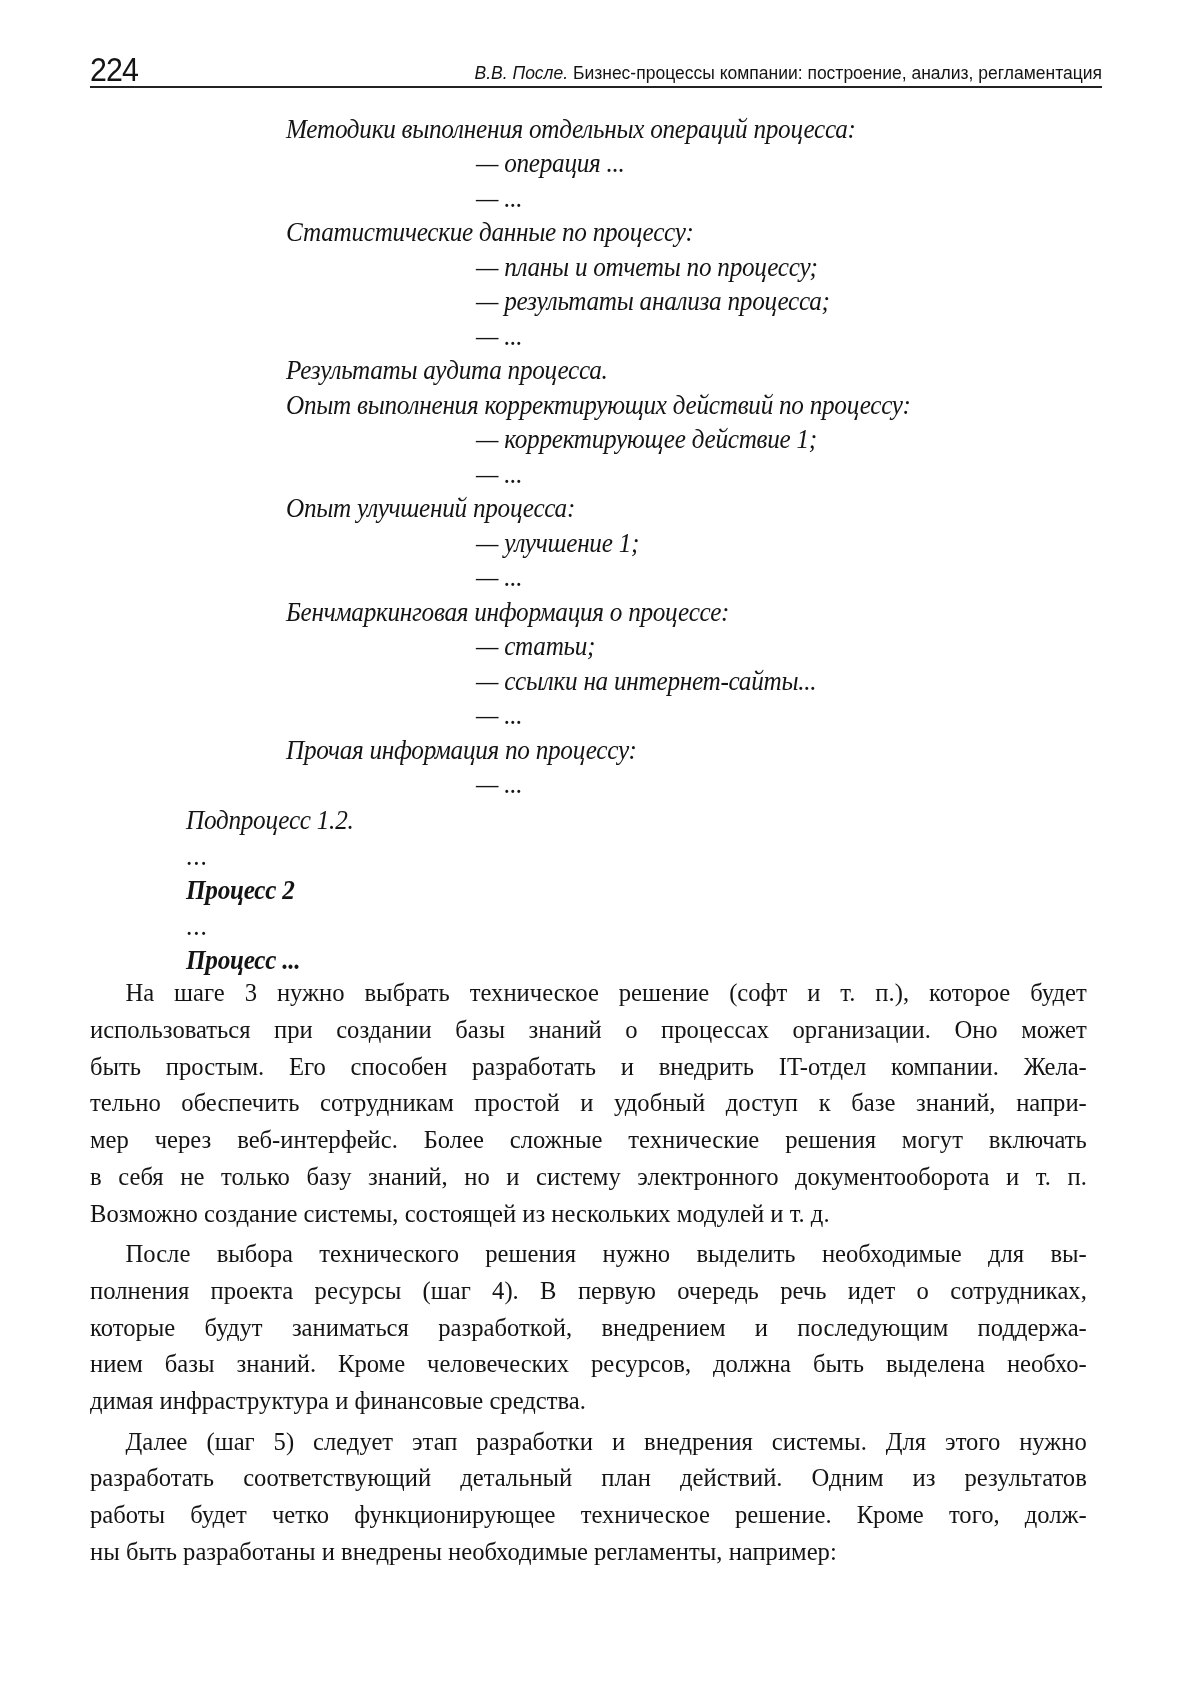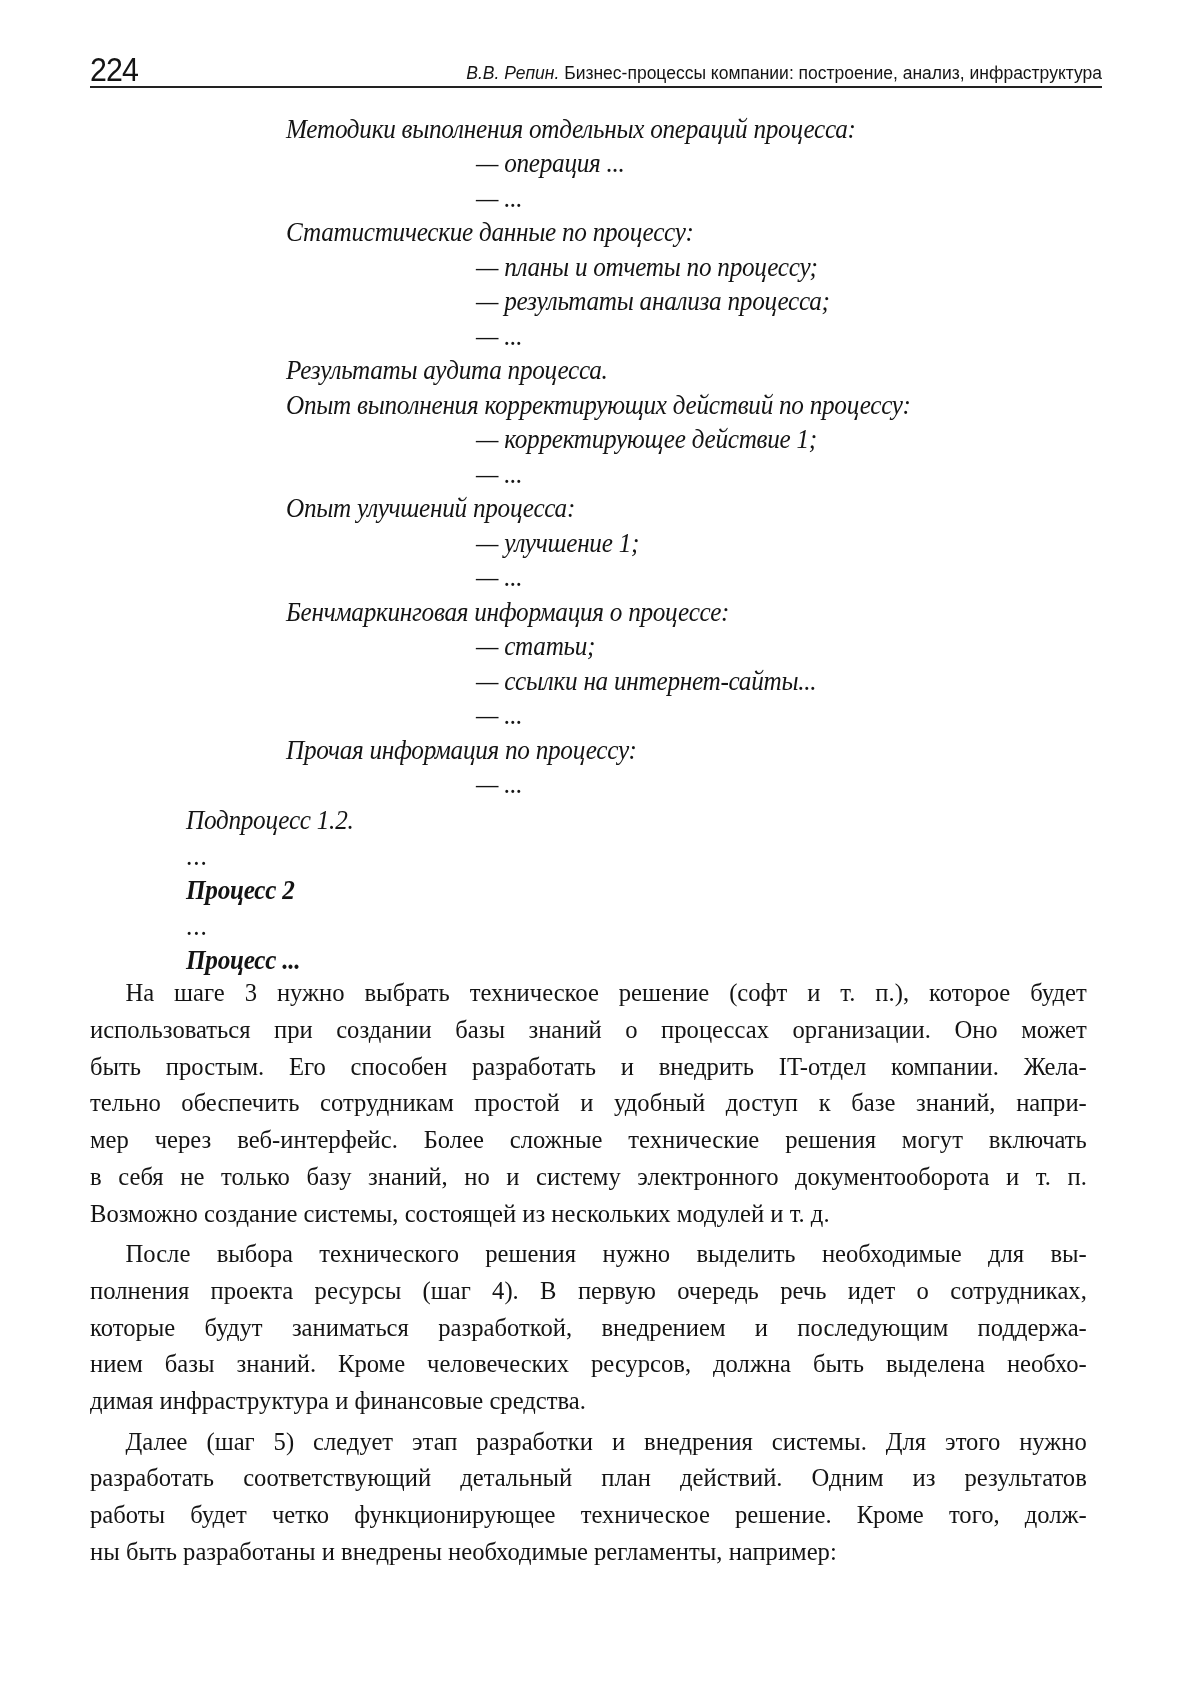--- a/index.html
+++ b/index.html
@@ -100,21 +100,21 @@
     .line.indent { padding-left: 36px; }
     .line.last { text-align-last: left; }
   </style>
 </head>
 <body>
 
 <div class="page">
 
   <div class="running-header">
     <span class="page-number">224</span>
-    <span class="header-title"><span class="author">В.В. Репин.</span><span> Бизнес-процессы компании: построение, анализ, инфраструктура</span></span>
+    <span class="header-title"><span class="author">В.В. После.</span><span> Бизнес-процессы компании: построение, анализ, регламентация</span></span>
   </div>
 
   <div class="kb-list" id="kb-list">
       <div class="kb-line lvl-head" style="top: 113px;">Методики выполнения отдельных операций процесса:</div>
       <div class="kb-line lvl-item" style="top: 147px;">— операция ...</div>
       <div class="kb-line lvl-item" style="top: 182px;">— ...</div>
       <div class="kb-line lvl-head" style="top: 216px;">Статистические данные по процессу:</div>
       <div class="kb-line lvl-item" style="top: 251px;">— планы и отчеты по процессу;</div>
       <div class="kb-line lvl-item" style="top: 285px;">— результаты анализа процесса;</div>
       <div class="kb-line lvl-item" style="top: 320px;">— ...</div>

